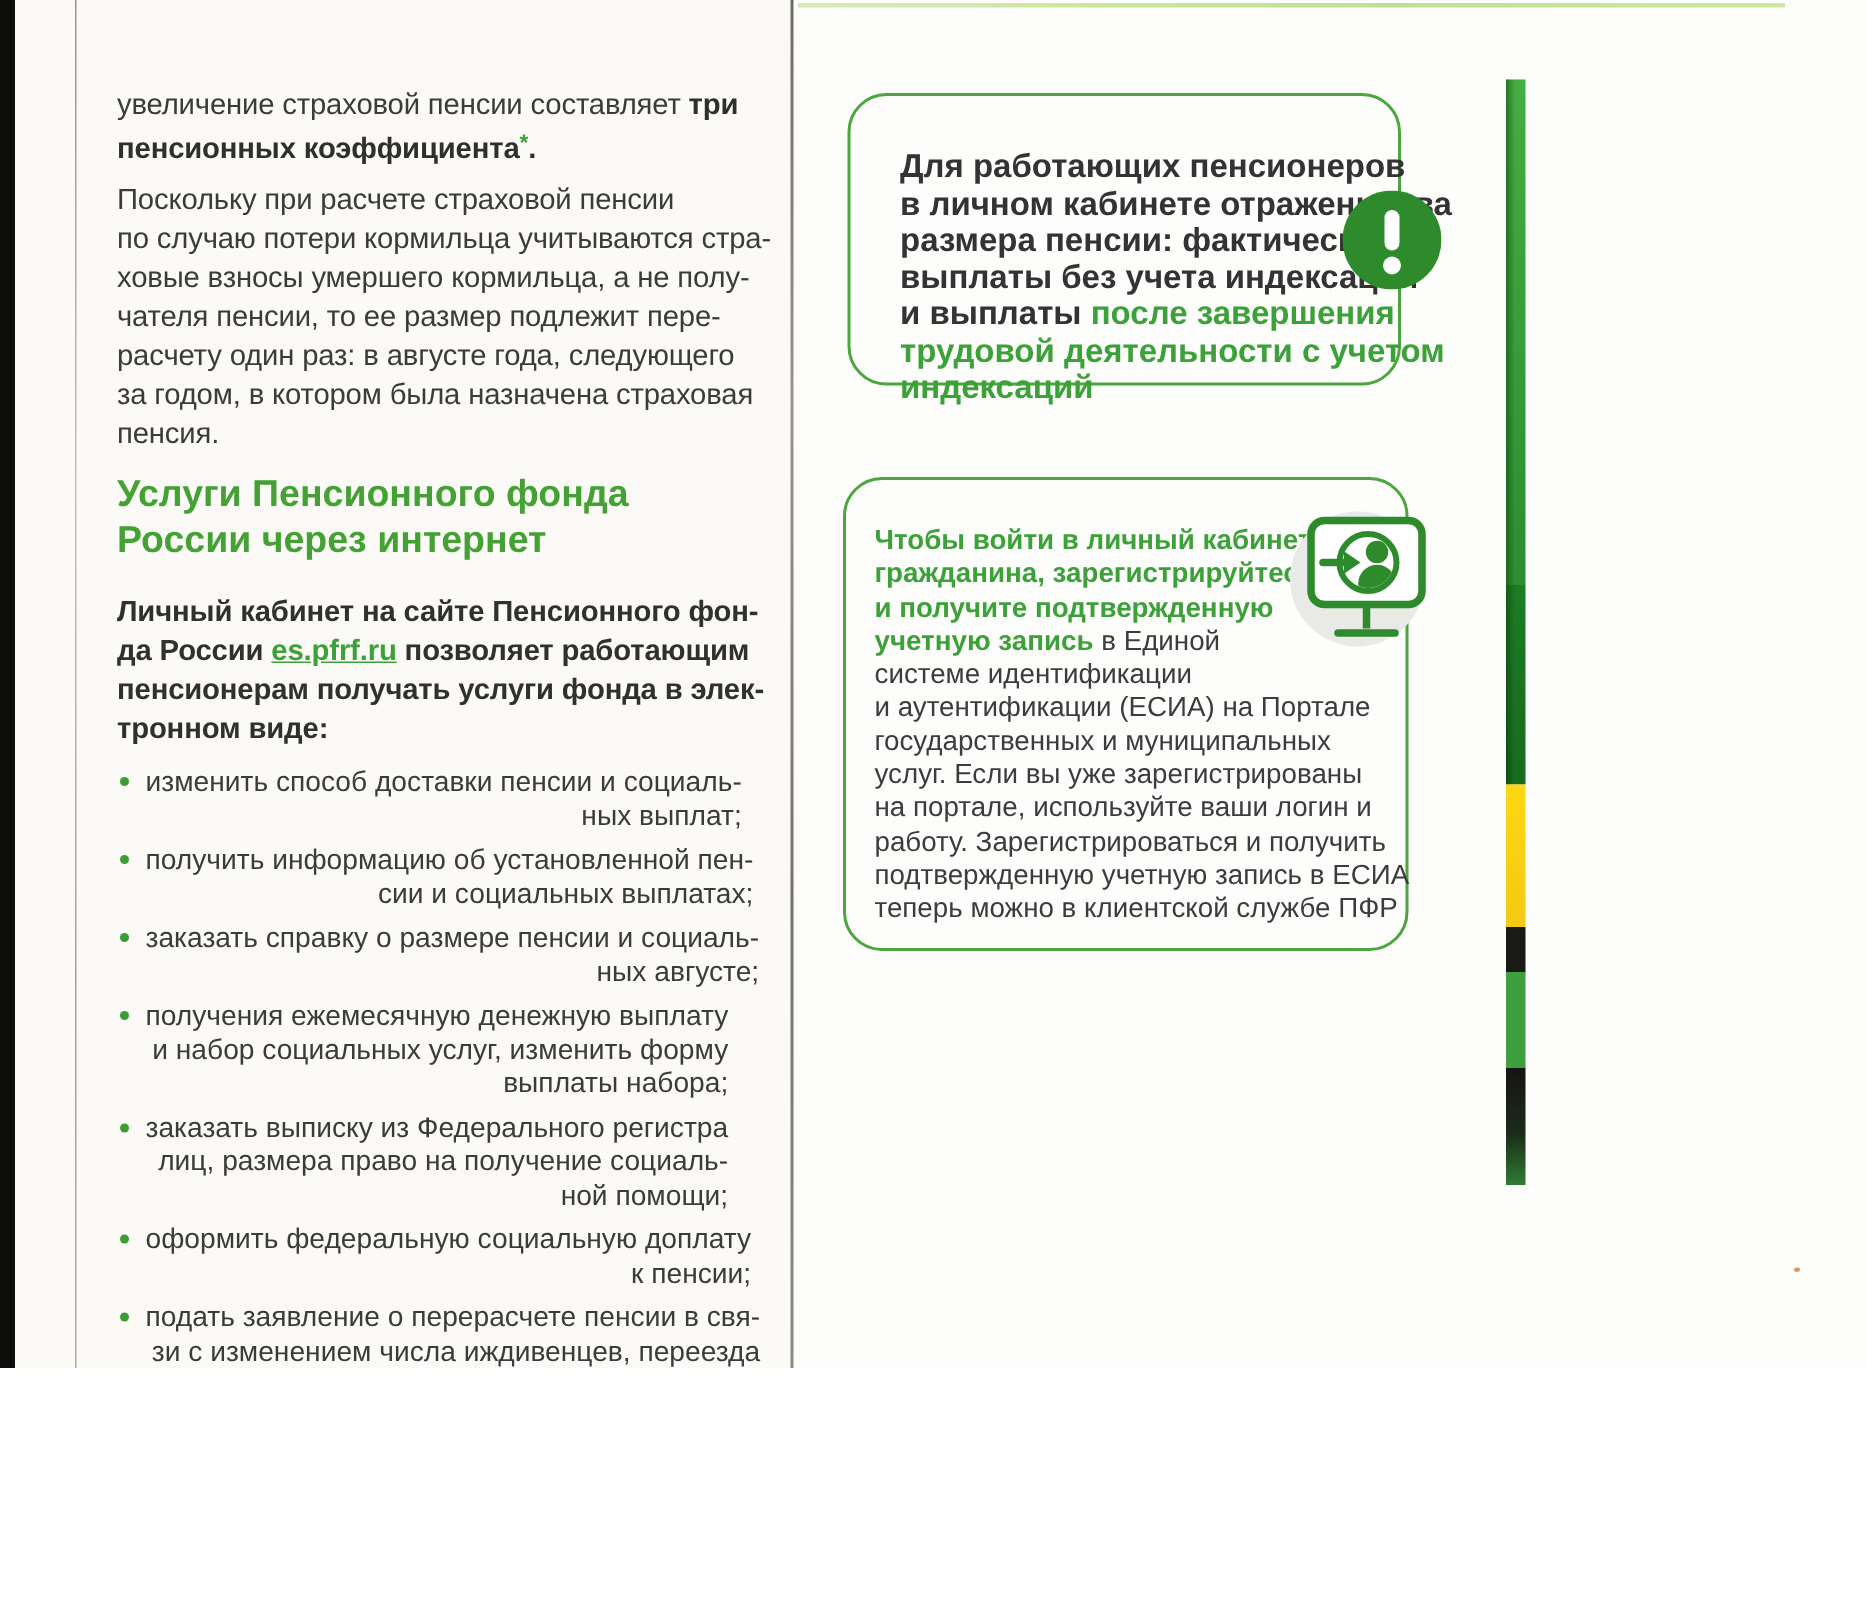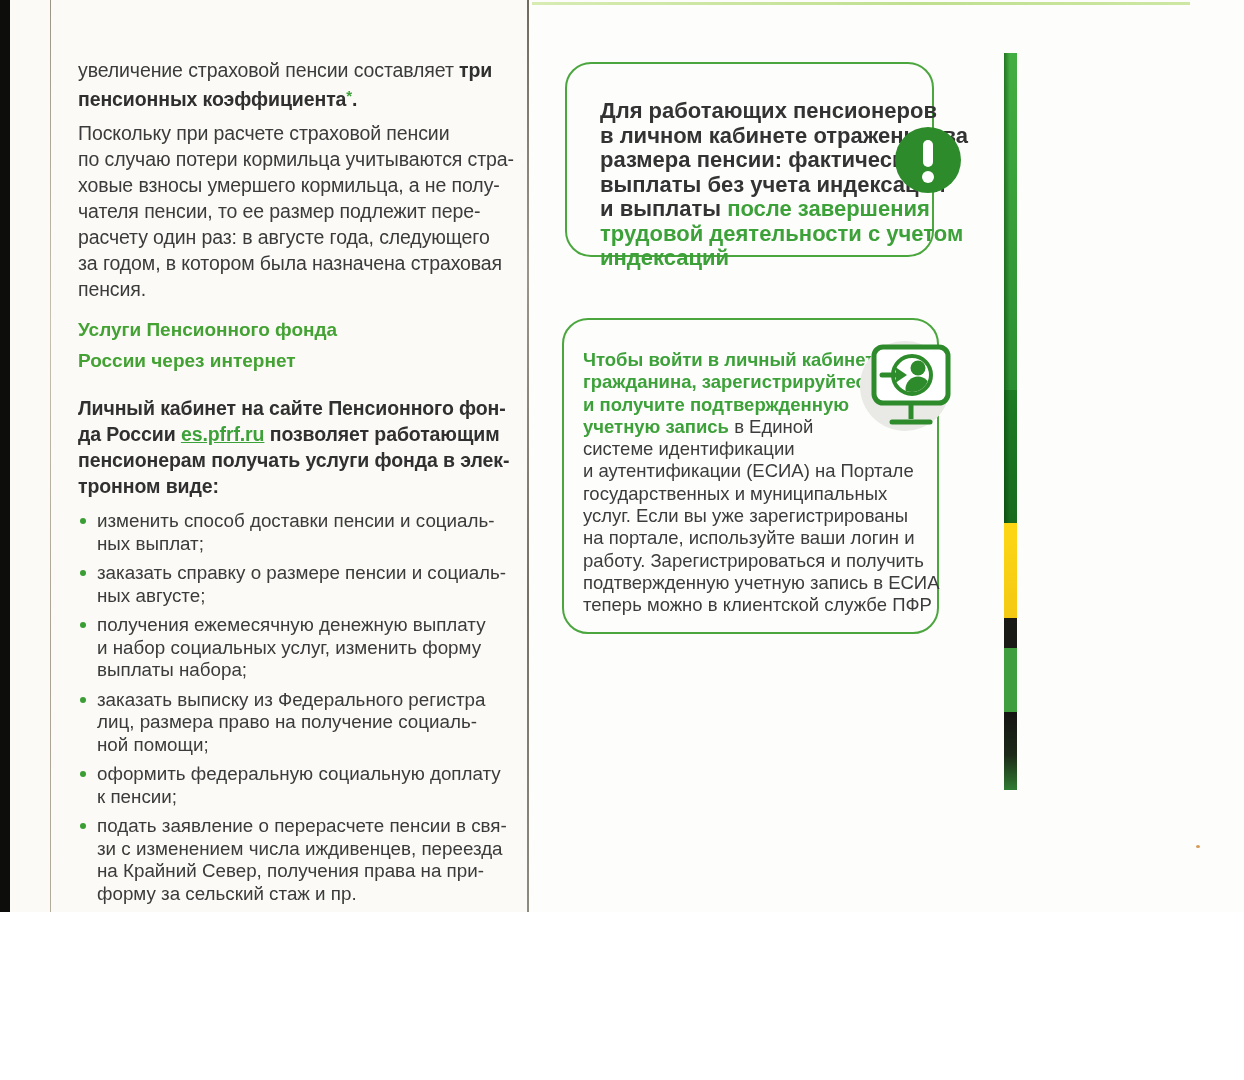--- a/index.html
+++ b/index.html
@@ -31,24 +31,24 @@
   .speck.s2{left:1146px;top:1038px;width:5px;height:5px;background:#a8491b;}
   .speck.s3{left:883px;top:1066px;width:4px;height:4px;background:#4d2714;}
   .speck.s4{left:1196px;top:845px;width:4px;height:3px;background:#d69a55;}
 
   
   .left-col{position:absolute;left:78px;top:57px;width:412px;color:#3b3b3b;}
   .body{margin:0;font-size:19.5px;line-height:26px;white-space:pre;letter-spacing:-.1px;}
   .b{font-weight:700;color:#2f2f2f;}
   .fn-mark{color:#3da139;font-weight:700;font-size:15px;vertical-align:5px;}
   .mt-recalc{margin-top:8px;}
-  .heading{margin:12px 0 0 0;font-size:19px;line-height:31px;font-weight:700;color:#43a233;white-space:pre;}
+  .heading{margin:12px 0 0 0;font-size:25px;line-height:31px;font-weight:700;color:#43a233;white-space:pre;}
   .lead{margin-top:19px;font-weight:700;color:#303030;}
   .link{color:#3da139;font-weight:700;text-decoration:underline;cursor:pointer;}
-  ul.services{list-style:none;margin:11px 0 0 0;padding:0;}
+  ul.services{list-style:none;margin:11px 0 0 0;padding:0;text-align:right;}
   li.service{display:flex;margin:0 0 7px 0;}
   .dot{flex:none;width:6px;height:6px;border-radius:50%;background:#3a9e35;margin:8px 11px 0 2px;}
   .service-text{font-size:18.8px;line-height:22.5px;white-space:pre;color:#3b3b3b;}
   .footnote{position:absolute;left:65px;top:1009px;display:flex;color:#3d3d3d;}
   .fn-mark2{color:#3da139;font-weight:700;font-size:15px;margin-right:7px;margin-top:-2px;}
   .fn-text{font-size:15.5px;line-height:20px;white-space:pre;text-decoration:underline;}
 
   
   .callout{position:absolute;border:2.5px solid #4ba63e;background:transparent;}
   .callout1{left:565px;top:62px;width:365px;height:191px;border-radius:26px;}
@@ -104,20 +104,25 @@
     <p class="body lead"><span>Личный кабинет на сайте Пенсионного фон-
 да России </span><a class="link">es.pfrf.ru</a><span> позволяет работающим
 пенсионерам получать услуги фонда в элек-
 тронном виде:</span></p>
 
     <ul class="services">
       <li class="service">
           <span class="dot"></span>
           <span class="service-text">изменить способ доставки пенсии и социаль-
 ных выплат;</span>
+        </li>
+      <li class="service">
+          <span class="dot"></span>
+          <span class="service-text">получить информацию об установленной пен-
+сии и социальных выплатах;</span>
         </li>
       <li class="service">
           <span class="dot"></span>
           <span class="service-text">заказать справку о размере пенсии и социаль-
 ных августе;</span>
         </li>
       <li class="service">
           <span class="dot"></span>
           <span class="service-text">получения ежемесячную денежную выплату
 и набор социальных услуг, изменить форму

